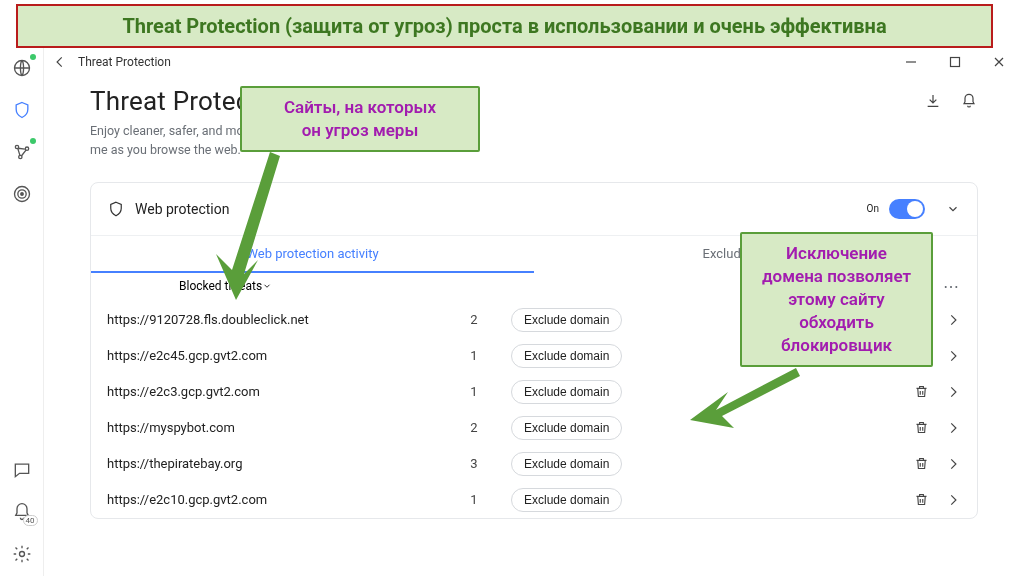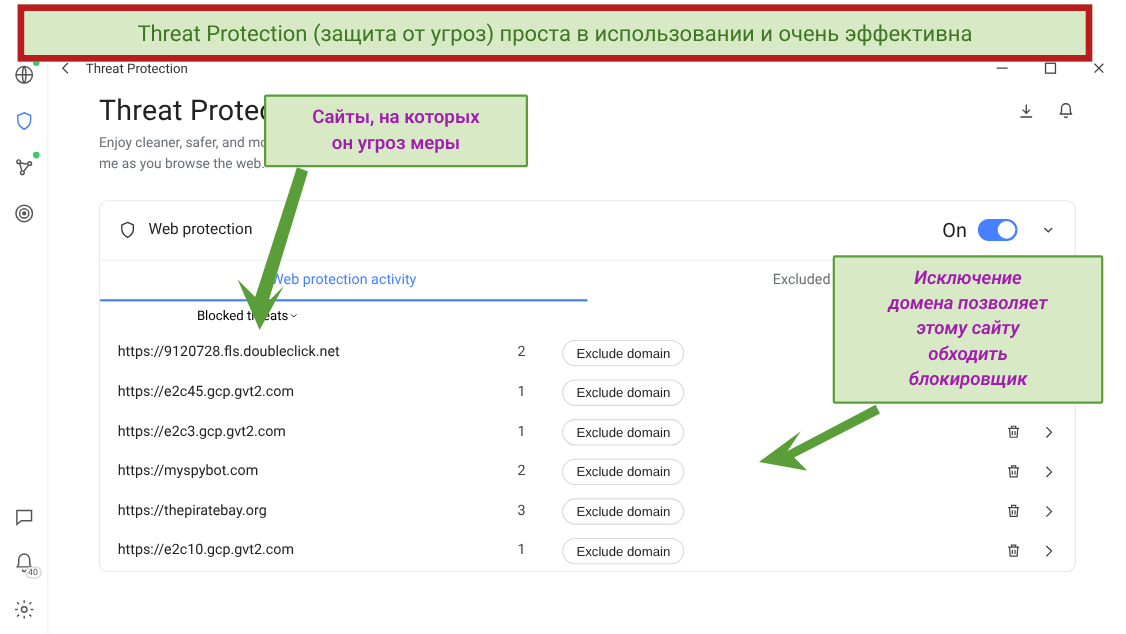--- a/index.html
+++ b/index.html
@@ -1,18 +1,18 @@
 <!DOCTYPE html>
 <html><head>
 <meta charset="utf-8">
 <style>
   * { box-sizing: border-box; margin: 0; padding: 0; }
   body { font-family: -apple-system, BlinkMacSystemFont, "Segoe UI", Roboto, sans-serif; background: #fff; width: 1024px; height: 576px; overflow: hidden; position: relative; }
   
-  .banner { position: absolute; top: 4px; left: 16px; right: 31px; background: #d7eac5; border: 6px solid #b91c1c; padding: 8px 16px; text-align: center; color: #3d7721; font-size: 20px; font-weight: 400; z-index: 100; }
+  .banner { position: absolute; top: 4px; left: 16px; right: 31px; background: #d7eac5; border: 2px solid #b91c1c; padding: 8px 16px; text-align: center; color: #3d7721; font-size: 20px; font-weight: 700; z-index: 100; }
   
   .app { position: absolute; top: 48px; left: 0; right: 0; bottom: 0; display: flex; }
   
   .sidebar { width: 44px; background: #fff; border-right: 1px solid #eee; display: flex; flex-direction: column; align-items: center; padding-top: 8px; gap: 18px; }
   .sidebar-icon { width: 24px; height: 24px; display: flex; align-items: center; justify-content: center; position: relative; color: #555; cursor: pointer; }
   .sidebar-icon.active { color: #4680ff; }
   .sidebar-icon .dot { position: absolute; top: -2px; right: -2px; width: 6px; height: 6px; border-radius: 50%; background: #3cc96a; }
   .sidebar-spacer { flex: 1; }
   .sidebar-badge { position: absolute; bottom: -2px; right: -4px; background: #fff; border: 1px solid #ccc; border-radius: 6px; font-size: 8px; padding: 0 2px; color: #555; }
   
@@ -27,21 +27,21 @@
   .page-title { font-size: 26px; color: #222; font-weight: 400; letter-spacing: 0.2px; }
   .header-row { display:flex; align-items:center; gap: 20px; }
   .header-actions { margin-left:auto; display:flex; gap:18px; color:#444; }
   .header-action { width:18px; height:18px; display:flex; align-items:center; justify-content:center; cursor:pointer; }
   .page-desc { font-size: 12.5px; color: #6a6f76; margin-top: 6px; max-width: 640px; line-height:1.5; }
   
   .card { margin-top: 22px; border: 1px solid #e6e8eb; border-radius: 8px; background: #fff; }
   .card-header { display: flex; align-items: center; padding: 16px 16px; gap: 10px; border-bottom: 1px solid #eef0f2; }
   .card-header .label { font-size: 14px; color: #222; }
   .card-header-spacer { flex:1; }
-  .toggle-label { font-size: 18px; color: #222; }
+  .toggle-label { font-size: 10px; color: #222; }
   .toggle { width: 36px; height: 20px; border-radius: 10px; background: #4680ff; position: relative; cursor: pointer; }
   .toggle-knob { position: absolute; top: 2px; right: 2px; width: 16px; height: 16px; border-radius: 50%; background: #fff; }
   .chev { width:16px; height:16px; display:flex; align-items:center; justify-content:center; cursor:pointer; color:#444; margin-left:10px; }
   
   .tabs { display:flex; }
   .tab { flex:1; text-align:center; padding: 10px 0; font-size: 13px; color:#6a6f76; cursor:pointer; border-bottom: 2px solid transparent; }
   .tab.active { color:#4680ff; border-bottom-color:#4680ff; }
   
   .table-head { display:flex; align-items:center; padding: 4px 16px 6px 16px; gap: 12px; }
   .search-box { flex:0 0 280px; display:flex; align-items:center; border-bottom: 1px solid #d6d9dd; padding: 2px 0; gap:8px; }
@@ -311,21 +311,21 @@
 
 <div class="callout" style="top:86px; left:240px; width:240px;">
   <span>Сайты, на которых</span><br><span>он угроз меры</span>
 </div>
 <div class="arrow" style="top:142px; left:210px;">
   <svg width="80" height="160">
       <path d="M60 10 L22 128 L6 112 L26 158 L48 118 L34 132 L70 14 Z" fill="#5a9e3a"></path>
     </svg>
 </div>
 
-<div class="callout" style="top:232px; left:757px; width:246px;font-style:italic;">
+<div class="callout" style="top:232px; left:740px; width:193px;">
   <span>Исключение</span><br>
   <span>домена позволяет</span><br>
   <span>этому сайту</span><br>
   <span>обходить</span><br>
   <span>блокировщик</span>
 </div>
 <div class="arrow" style="top:360px; left:686px;">
   <svg width="120" height="80">
       <path d="M110 8 L30 50 L42 32 L4 60 L48 68 L36 56 L114 16 Z" fill="#5a9e3a"></path>
     </svg>

